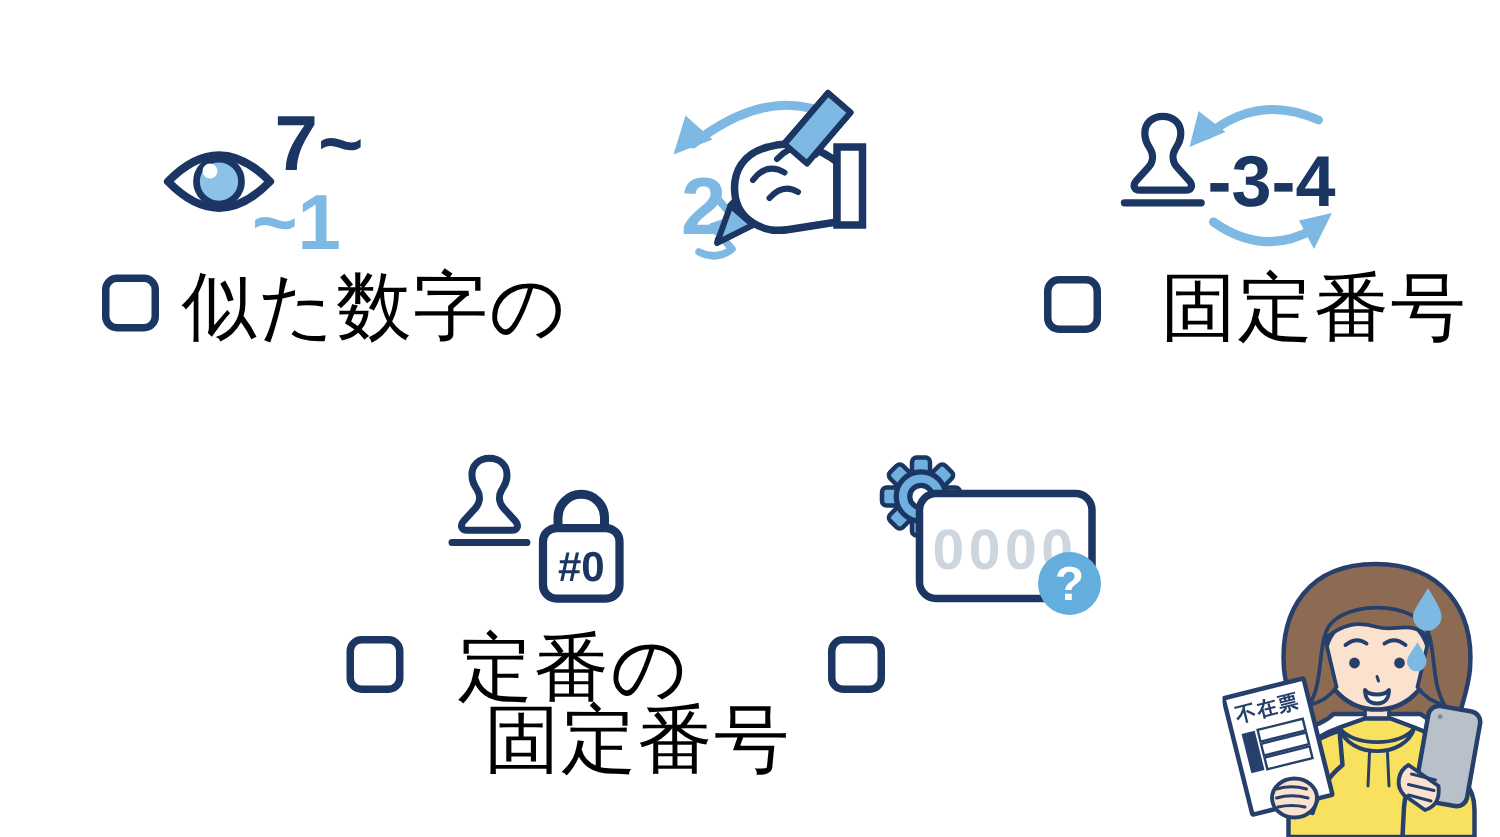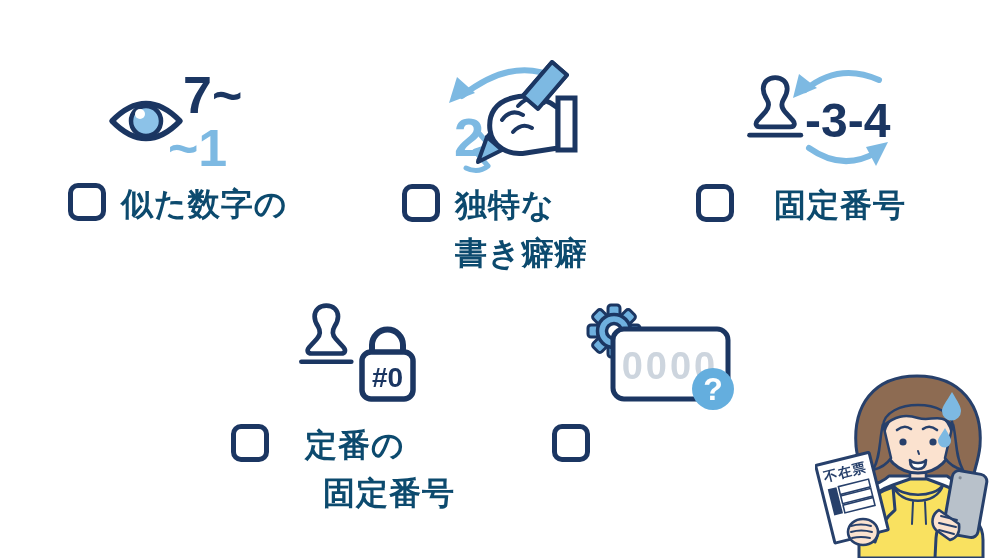--- a/index.html
+++ b/index.html
@@ -2,21 +2,21 @@
 <html><head>
 <meta charset="utf-8">
 <style>
   html,body{margin:0;padding:0;background:#ffffff;}
   .canvas{position:relative;width:1000px;height:558px;background:#ffffff;overflow:hidden;
           font-family:"Liberation Sans",sans-serif;}
   .icon-svg{position:absolute;display:block;}
   .label{position:absolute;display:flex;align-items:flex-start;gap:15px;}
   .checkbox{flex:none;width:38px;height:38px;box-sizing:border-box;border:5px solid #1b3662;
             border-radius:10px;background:#fff;margin-top:3px;}
-  .text{font-size:32px;line-height:48px;font-weight:700;color:#0c4a6e;letter-spacing:1px;white-space:nowrap;}
+  .text{font-size:50px;line-height:48px;font-weight:400;color:#000000;letter-spacing:1px;white-space:nowrap;}
   .text span{display:block;}
   svg text{font-family:"Liberation Sans",sans-serif;font-weight:bold;}
 </style>
 </head>
 <body>
 
 <div class="canvas">
 
   <svg class="icon-svg" style="left:100px;top:58px;" width="165" height="115" viewBox="0 0 165 115">
     <path d="M12,63 Q46,28 80,63 Q46,98 12,63 Z" fill="#ffffff" stroke="#1b3662" stroke-width="5.5" stroke-linejoin="round"></path>
@@ -40,27 +40,20 @@
     <polygon points="134,6 149,19 84,94 69,81" fill="#7db9e2" stroke="#1b3662" stroke-width="4" stroke-linejoin="round"></polygon>
     <path d="M94,42 C78,46 70,58 72,74 C74,90 90,100 108,97 L140,92 L140,52 C124,40 108,38 94,42 Z" fill="#ffffff" stroke="#1b3662" stroke-width="5" stroke-linejoin="round"></path>
     <path d="M84,64 q9,-12 21,-5" fill="none" stroke="#1b3662" stroke-width="4" stroke-linecap="round"></path>
     <path d="M95,76 q9,-10 19,-4" fill="none" stroke="#1b3662" stroke-width="4" stroke-linecap="round"></path>
     <path d="M100,50 q13,-14 26,-3" fill="none" stroke="#1b3662" stroke-width="4" stroke-linecap="round"></path>
     <polygon points="134,6 149,19 120,53 105,40" fill="#7db9e2" stroke="#1b3662" stroke-width="4" stroke-linejoin="round"></polygon>
     <polygon points="69,81 84,94 60,106" fill="#7db9e2" stroke="#1b3662" stroke-width="4" stroke-linejoin="round"></polygon>
     <circle cx="61" cy="104" r="2.5" fill="#1b3662"></circle>
     <rect x="140" y="42" width="17" height="52" fill="#ffffff" stroke="#1b3662" stroke-width="5"></rect>
   </svg>
-  <div class="label" style="left:402px;top:181px;">
-    <span class="checkbox"></span>
-    <div class="text">
-      <span>独特な</span>
-      <span>書き癖癖</span>
-    </div>
-  </div>
 
   <svg class="icon-svg" style="left:733px;top:58px;" width="175" height="112" viewBox="0 0 175 112">
     <path d="M72,32 Q106,4 146,22" fill="none" stroke="#7db9e2" stroke-width="6" stroke-linecap="round"></path>
     <polygon points="60,40 66,16 84,30" fill="#7db9e2"></polygon>
     <path d="M76,90 Q110,114 144,94" fill="none" stroke="#7db9e2" stroke-width="6" stroke-linecap="round"></path>
     <polygon points="155,84 143,108 133,89" fill="#7db9e2"></polygon>
     <g transform="translate(7,18) scale(0.8)">
       <path d="M44,2 c-9,0 -15,6 -15,14 c0,6 2,9 4.5,13 c3,5 2.5,11 -1.5,15.5 l-10,11 c-3.5,4 -2,8 3,8 h38 c5,0 6.5,-4 3,-8 l-10,-11 c-4,-4.5 -4.5,-10.5 -1.5,-15.5 c2.5,-4 4.5,-7 4.5,-13 c0,-8 -6,-14 -15,-14 z" fill="#ffffff" stroke="#1b3662" stroke-width="6" stroke-linejoin="round"></path>
       <line x1="12" y1="74" x2="76" y2="74" stroke="#1b3662" stroke-width="6" stroke-linecap="round"></line>
     </g>

